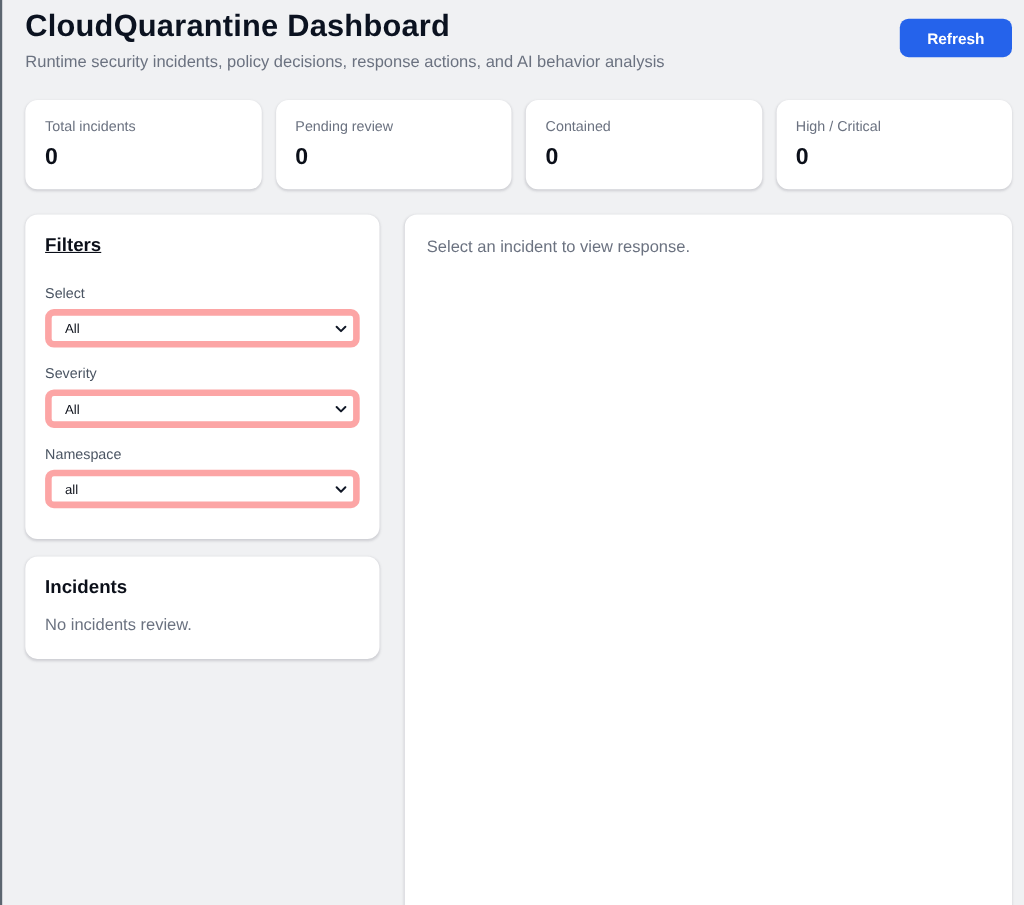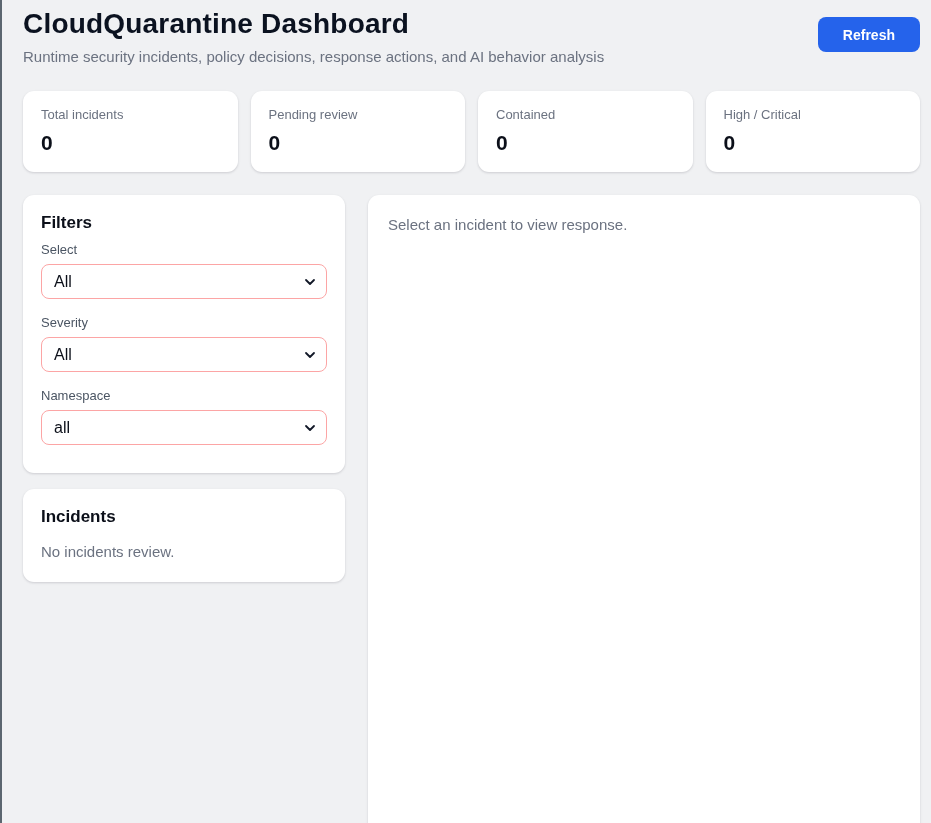--- a/index.html
+++ b/index.html
@@ -77,38 +77,38 @@
     grid-template-columns: 322px 1fr;
     gap: 23px;
     align-items: start;
   }
   .panel-heading {
     font-size: 17px;
     font-weight: 700;
     color: #0b0f19;
   }
   .filters-card { padding: 18px; }
-  .filters-card .panel-heading { margin-bottom: 9px; }
+  .filters-card .panel-heading { margin-bottom: 26px; text-decoration: underline; }
   .filter-field { margin-bottom: 16px; }
   .filter-field:last-child { margin-bottom: 10px; }
   .field-label {
     display: block;
     font-size: 13px;
     color: #4b5563;
     margin-bottom: 7px;
   }
   .select-wrap { position: relative; }
   .select-wrap select {
     width: 100%;
     height: 35px;
     font-family: inherit;
-    font-size: 16px;
+    font-size: 12px;
     color: #0b0f19;
     background: #ffffff;
-    border: 1px solid #fca5a5;
+    border: 6px solid #fca5a5;
     border-radius: 8px;
     padding: 0 32px 0 12px;
     -webkit-appearance: none;
     appearance: none;
     cursor: pointer;
   }
   .select-chevron {
     position: absolute;
     right: 11px; top: 50%;
     transform: translateY(-50%);

